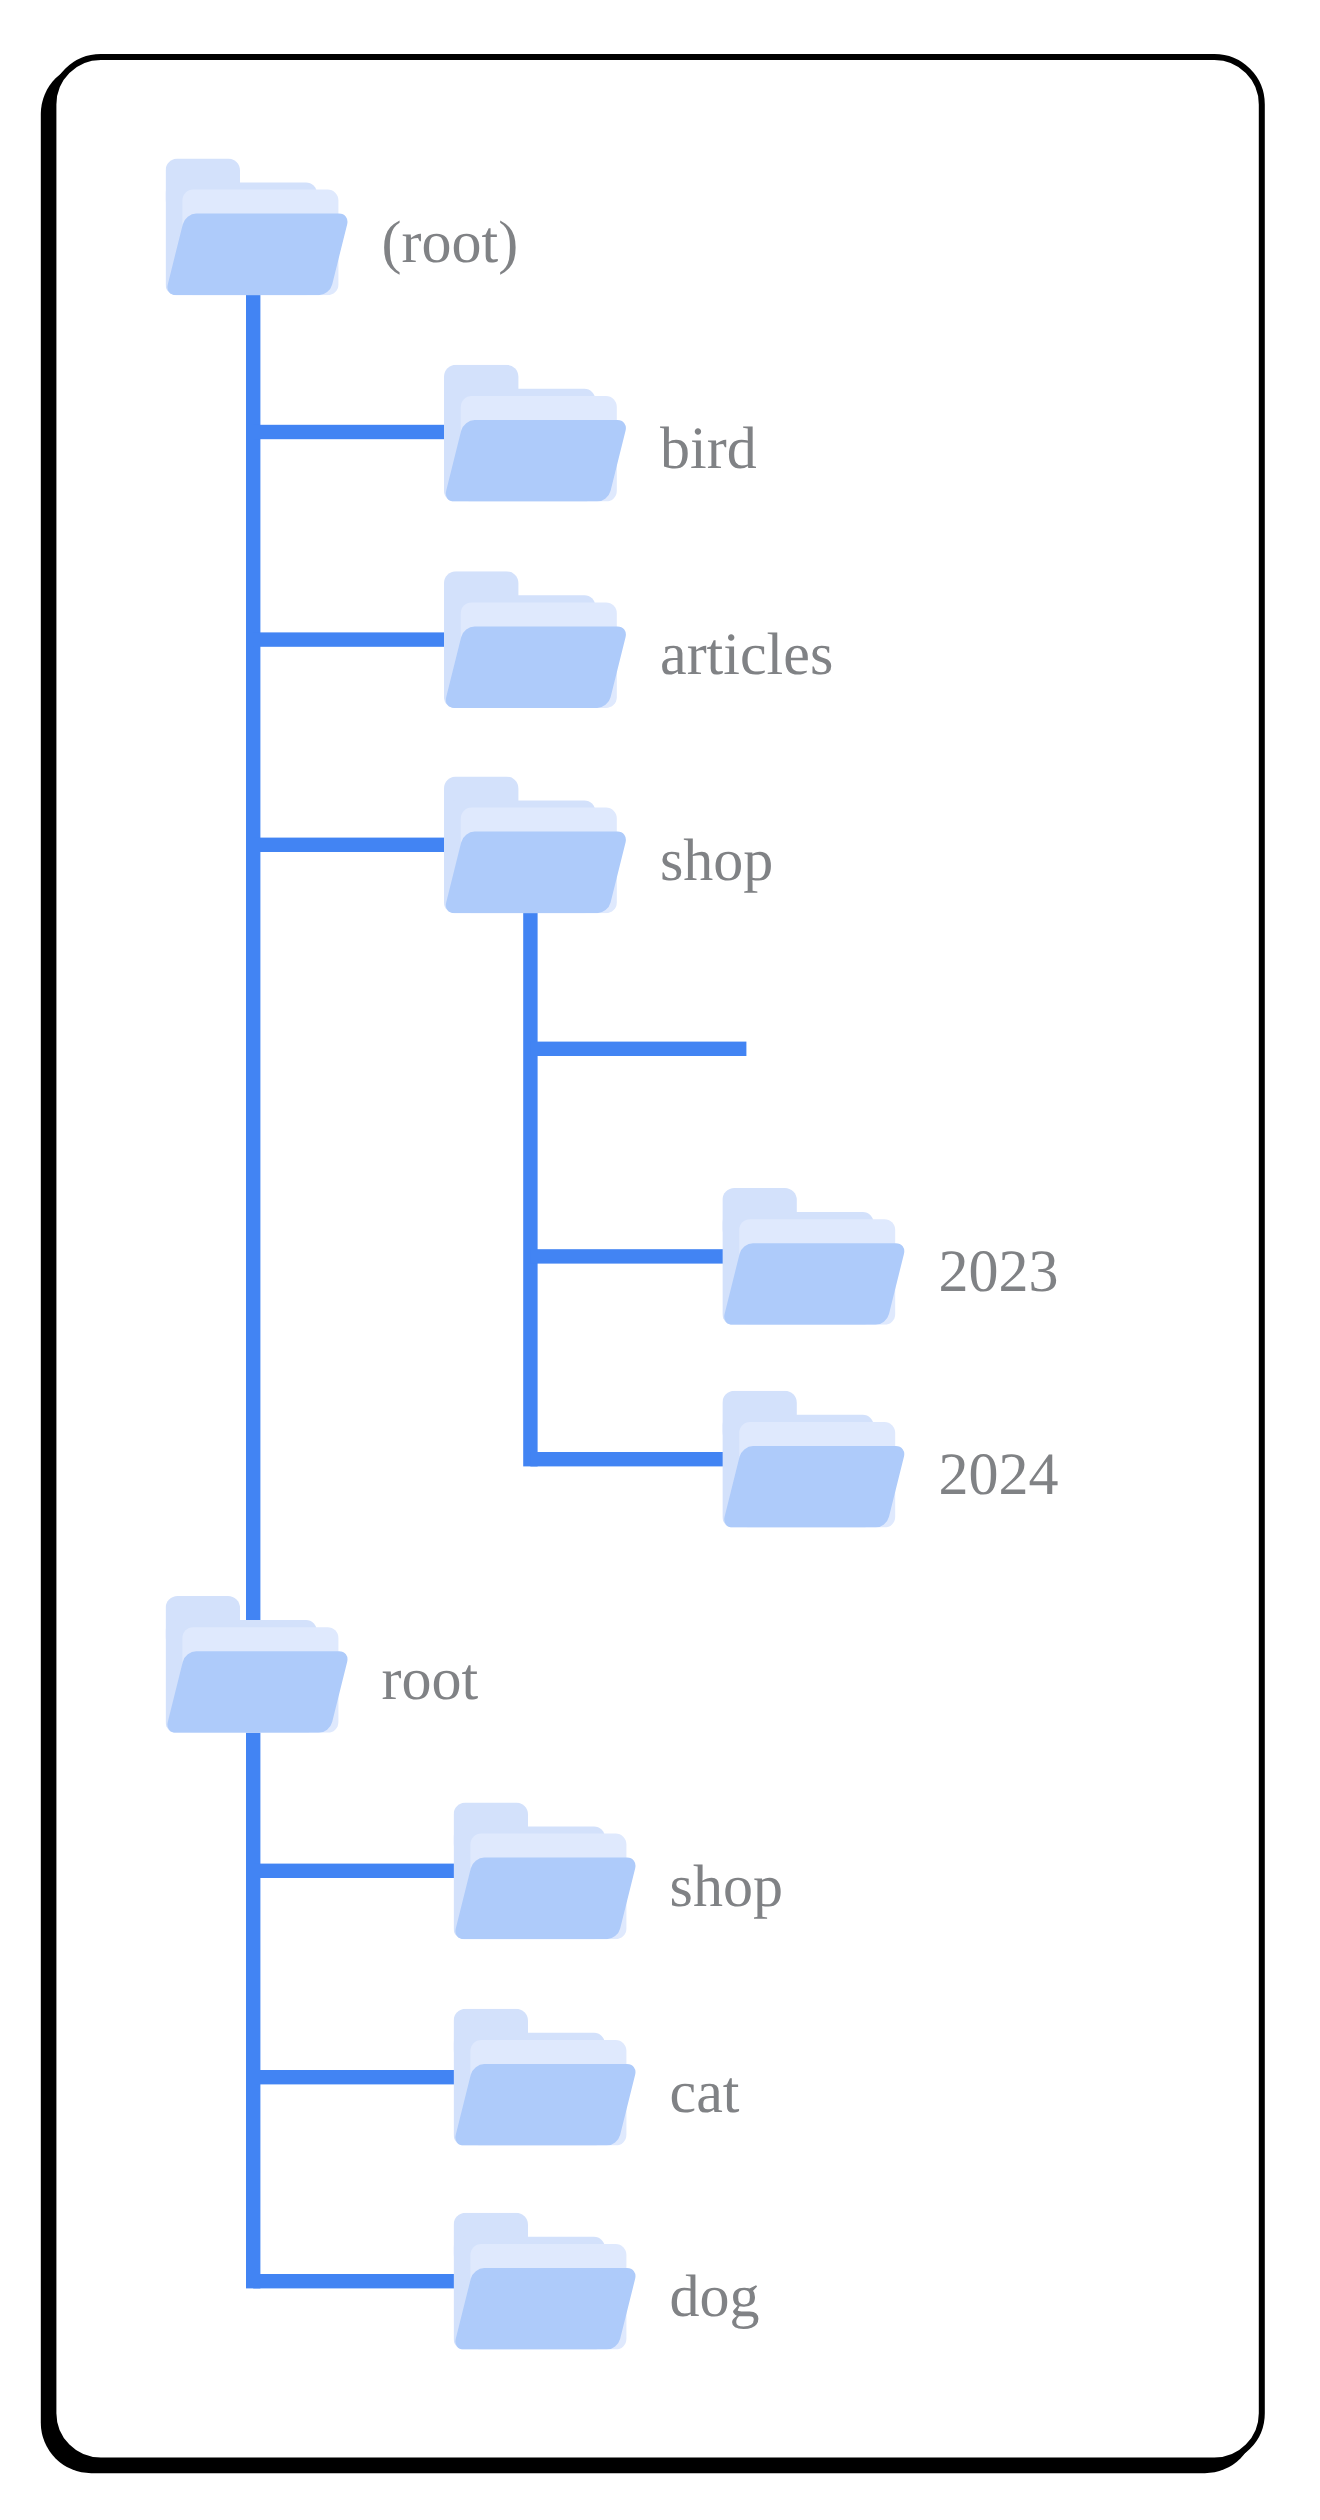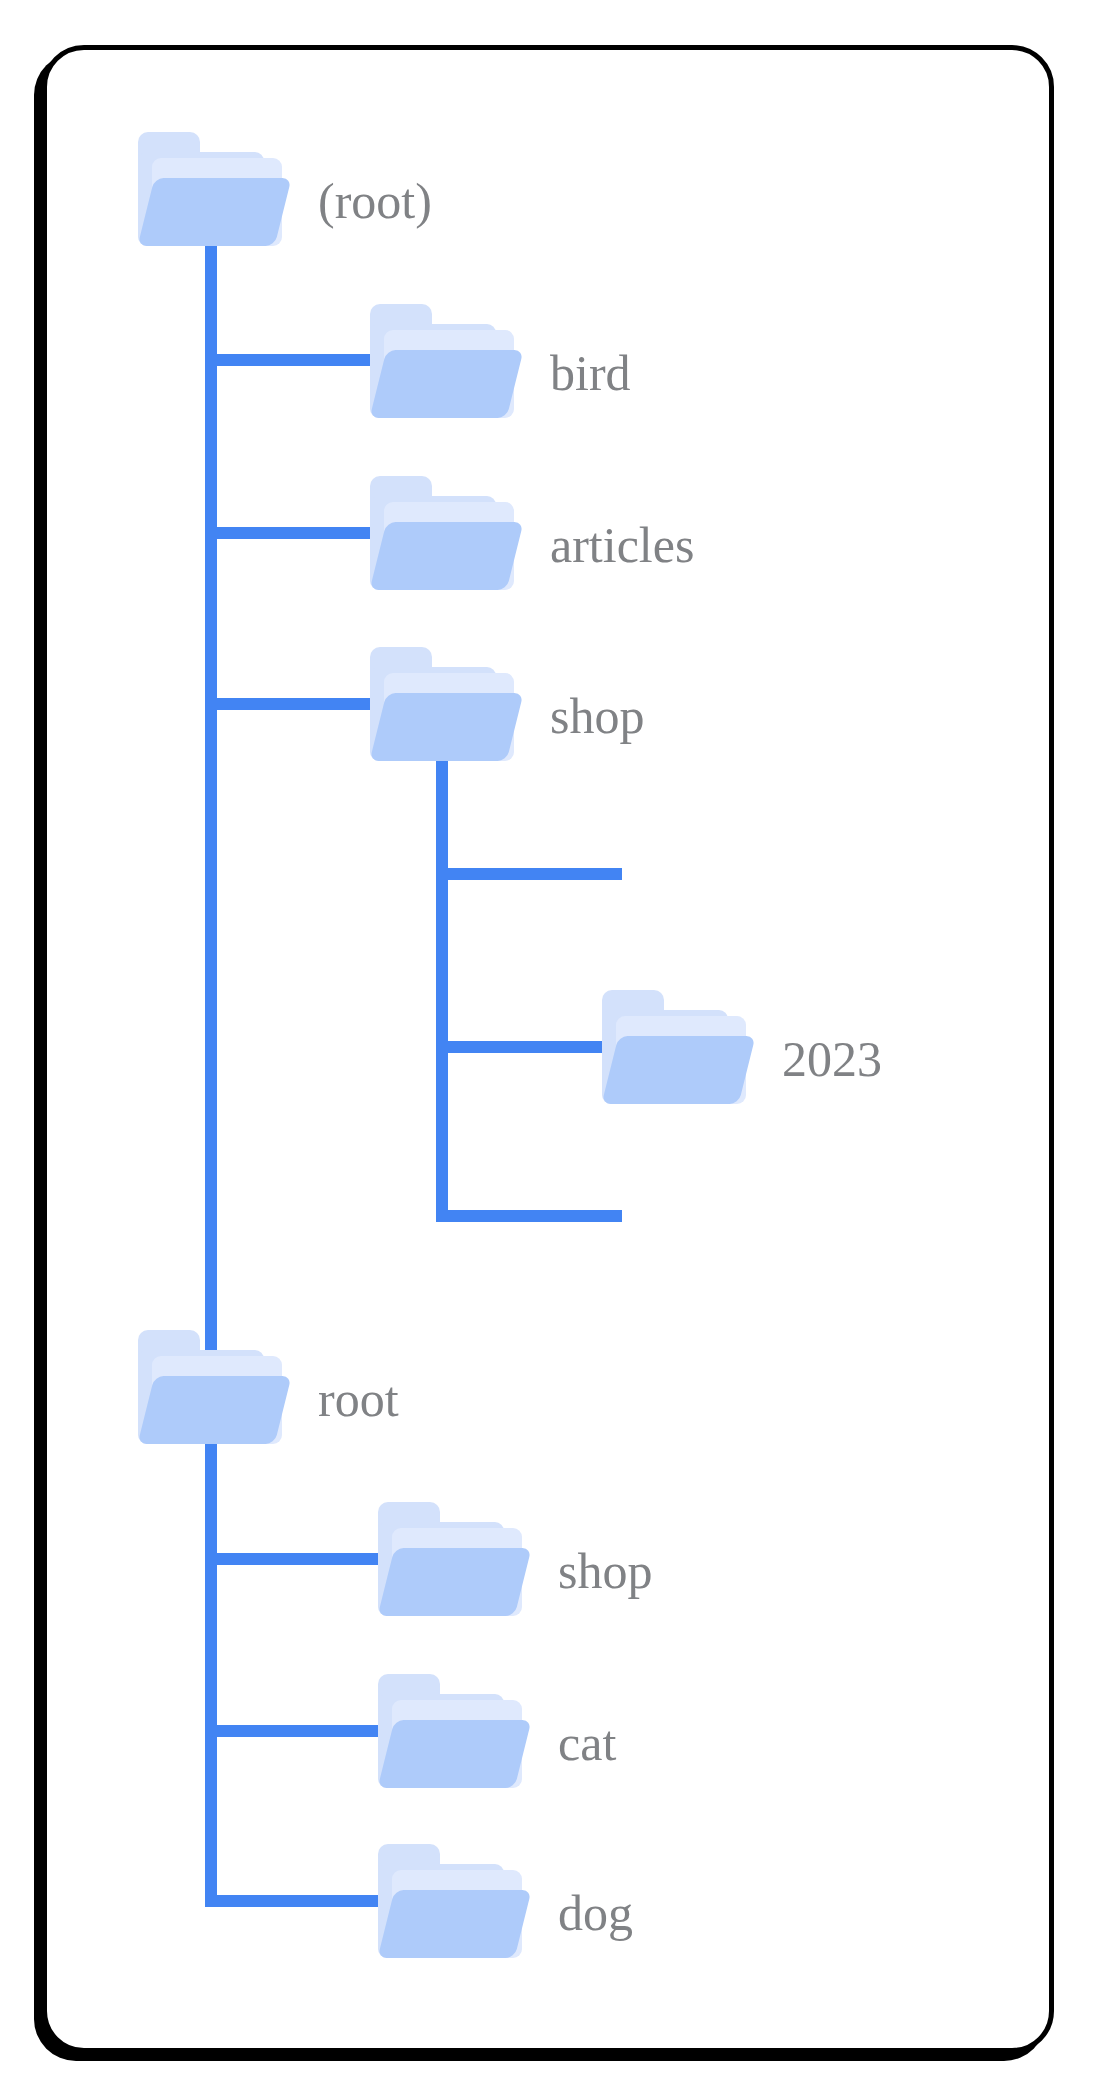--- a/index.html
+++ b/index.html
@@ -121,20 +121,26 @@
   </div>
 
 
   <div class="node" style="left:602px;top:990px">
     <svg class="folder" viewBox="0 0 155 114">
         <use href="#folder-shape"></use>
       </svg>
     <span class="label">2023</span>
   </div>
 
+  <div class="node" style="left:602px;top:1159px">
+    <svg class="folder" viewBox="0 0 155 114">
+        <use href="#folder-shape"></use>
+      </svg>
+    <span class="label">2024</span>
+  </div>
 
   <div class="node" style="left:138px;top:1330px">
     <svg class="folder" viewBox="0 0 155 114">
         <use href="#folder-shape"></use>
       </svg>
     <span class="label">root</span>
   </div>
 
   <div class="node" style="left:378px;top:1502px">
     <svg class="folder" viewBox="0 0 155 114">

